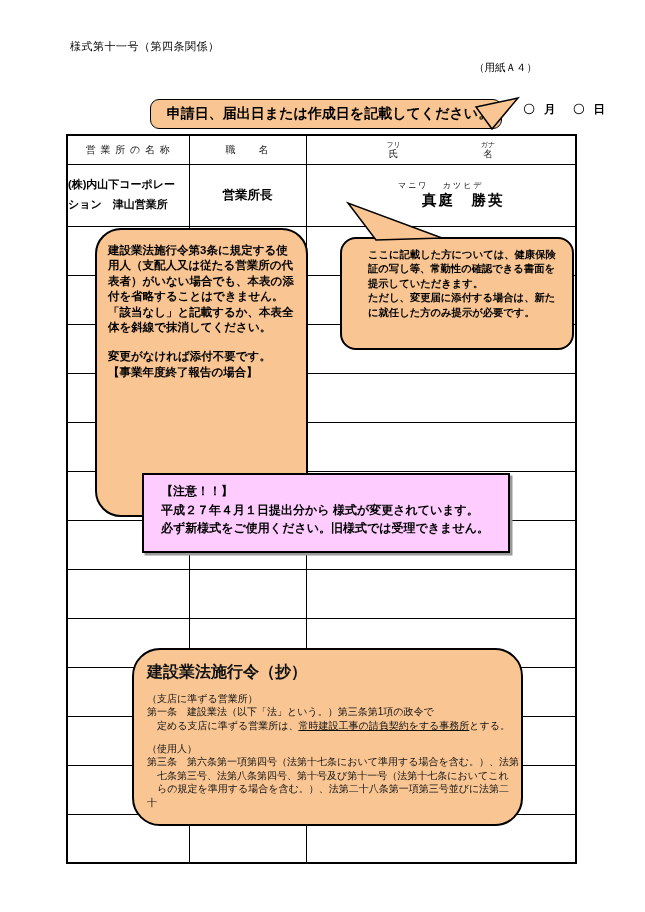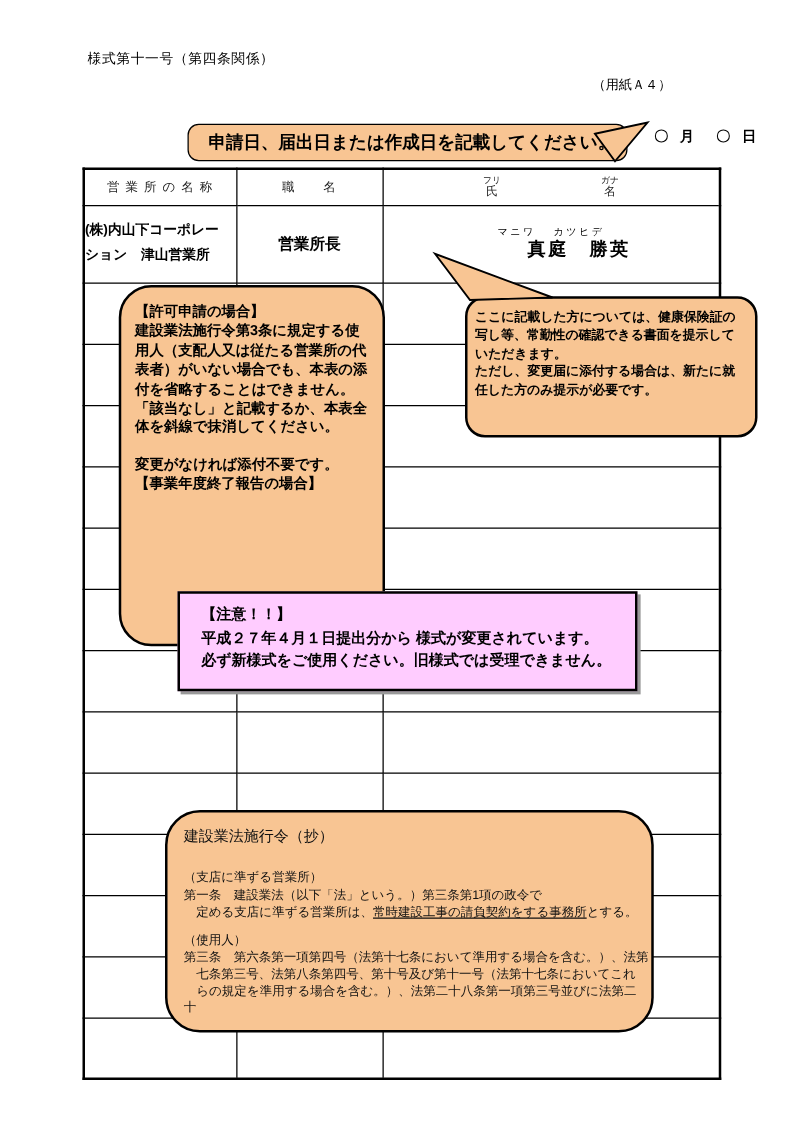--- a/index.html
+++ b/index.html
@@ -57,30 +57,30 @@
   .permit-callout {
     left: 95px; top: 228px; width: 213px; height: 289px;
     border-radius: 26px;
     padding: 13px 10px 10px 11px;
     font-size: 11.5px; font-weight: bold; line-height: 1.34;
   }
   .permit-callout .spacer { height: 14px; }
   .proof-callout {
     left: 340px; top: 237px; width: 234px; height: 113px;
     border-radius: 16px;
-    padding: 9px 8px 8px 6px;
-    font-size: 10.3px; font-weight: bold; line-height: 1.4; margin-left: 32px;
+    padding: 9px 8px 8px 26px;
+    font-size: 10.3px; font-weight: bold; line-height: 1.4;
   }
   .law-callout {
     left: 132px; top: 648px; width: 391px; height: 178px;
     border-radius: 28px;
     padding: 11px 5px 8px 13px;
     font-size: 10px; line-height: 1.36; color: #111;
   }
-  .law-callout .law-title { font-size: 12px; font-weight: normal; margin-bottom: 19px; }
+  .law-callout .law-title { font-size: 16px; font-weight: bold; margin-bottom: 9px; }
   .law-callout .law-line { white-space: nowrap; }
   .law-callout .gap { height: 9px; }
   .u { text-decoration: underline; }
 
   
   .notice {
     position: absolute; left: 142px; top: 473px; width: 368px; height: 80px;
     background: #FFCCFF; border: 2.5px solid #000;
     box-shadow: 2.5px 2.5px 0 #999;
     z-index: 3;
@@ -199,21 +199,20 @@
       </tr>
       </tbody>
   </table>
 
   <svg class="tail" style="left:472px; top:95px;" width="52" height="38" viewBox="0 0 52 38">
     <polygon points="4,12 46,3 20,34" fill="#F8C593" stroke="#000" stroke-width="1.5"></polygon>
   </svg>
   <div class="callout date-callout">申請日、届出日または作成日を記載してください。</div>
 
   <div class="callout permit-callout">
-    <div>【許可申請の場合】</div>
     <div>建設業法施行令第3条に規定する使用人（支配人又は従たる営業所の代表者）がいない場合でも、本表の添付を省略することはできません。「該当なし」と記載するか、本表全体を斜線で抹消してください。</div>
     <div class="spacer"></div>
     <div>変更がなければ添付不要です。</div>
     <div>【事業年度終了報告の場合】</div>
   </div>
 
   <svg class="tail" style="left:342px; top:198px;" width="108" height="46" viewBox="0 0 108 46">
     <polygon points="6,5 34,42 100,40" fill="#F8C593" stroke="#000" stroke-width="1.5"></polygon>
   </svg>
   <div class="callout proof-callout">

